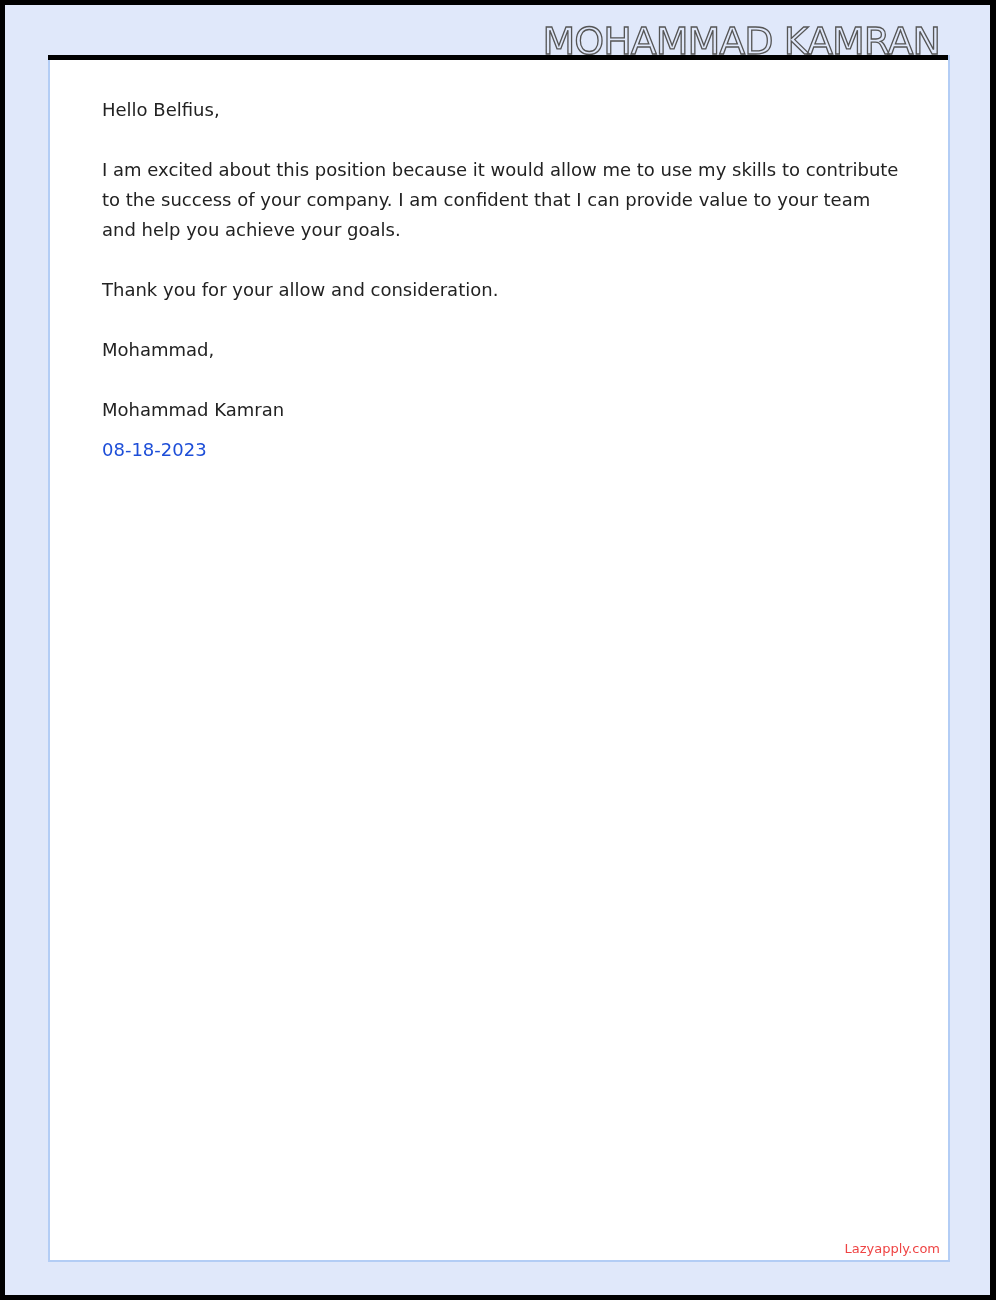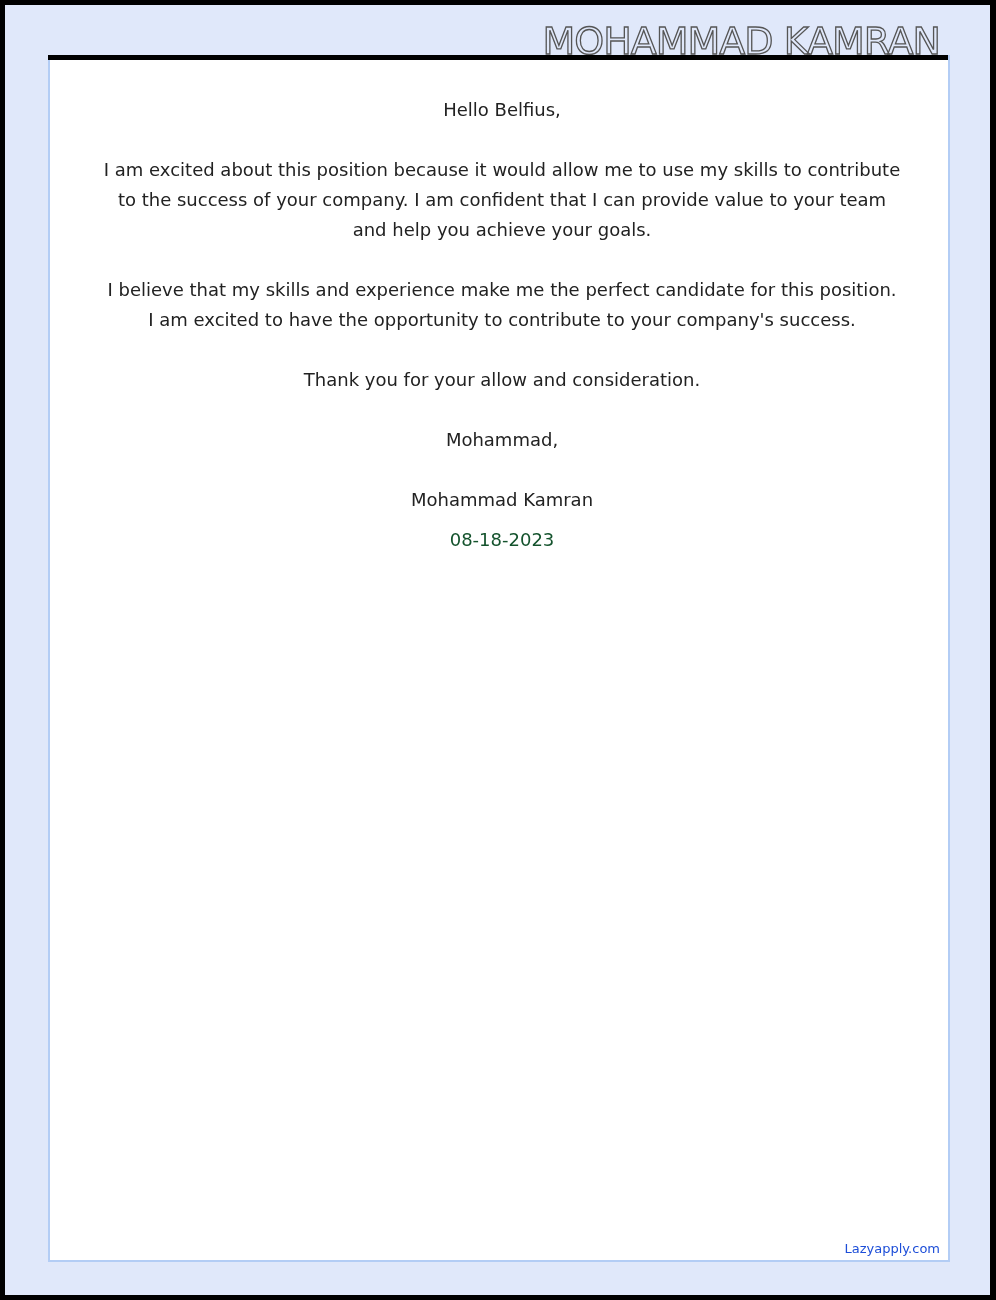--- a/index.html
+++ b/index.html
@@ -30,41 +30,40 @@
   }
   .topbar {
     position: absolute; left: 48px; top: 55px; width: 900px; height: 5px;
     background: #000;
   }
   .body {
     position: absolute; left: 52px; top: 40px; width: 800px;
     font-family: "DejaVu Sans", sans-serif;
     font-size: 18px; line-height: 30px; color: #222;
   }
-  .body p { margin: 0 0 30px 0; text-align: center; }
+  .body p { margin: 0 0 30px 0; }
   .body p.sig { margin: 0 0 10px 0; }
-  .date { color: #14532d; }
+  .date { color: #1d4ed8; }
   .footer {
     position: absolute; right: 8px; bottom: 4px;
     font-family: "DejaVu Sans", sans-serif;
-    font-size: 13px; color: #1d4ed8;
+    font-size: 13px; color: #ef4444;
   }
 </style>
 </head>
 <body>
 
 <div class="frame">
   <div class="name">MOHAMMAD KAMRAN</div>
 </div>
 
 <div class="page">
   <div class="body">
     <p>Hello Belfius,</p>
     <p>I am excited about this position because it would allow me to use my skills to contribute to the success of your company. I am confident that I can provide value to your team and help you achieve your goals.</p>
-    <p>I believe that my skills and experience make me the perfect candidate for this position. I am excited to have the opportunity to contribute to your company's success.</p>
     <p>Thank you for your allow and consideration.</p>
     <p>Mohammad,</p>
     <p class="sig">Mohammad Kamran</p>
     <p class="date">08-18-2023</p>
   </div>
   <div class="footer">Lazyapply.com</div>
 </div>
 
 <div class="topbar"></div>
 

